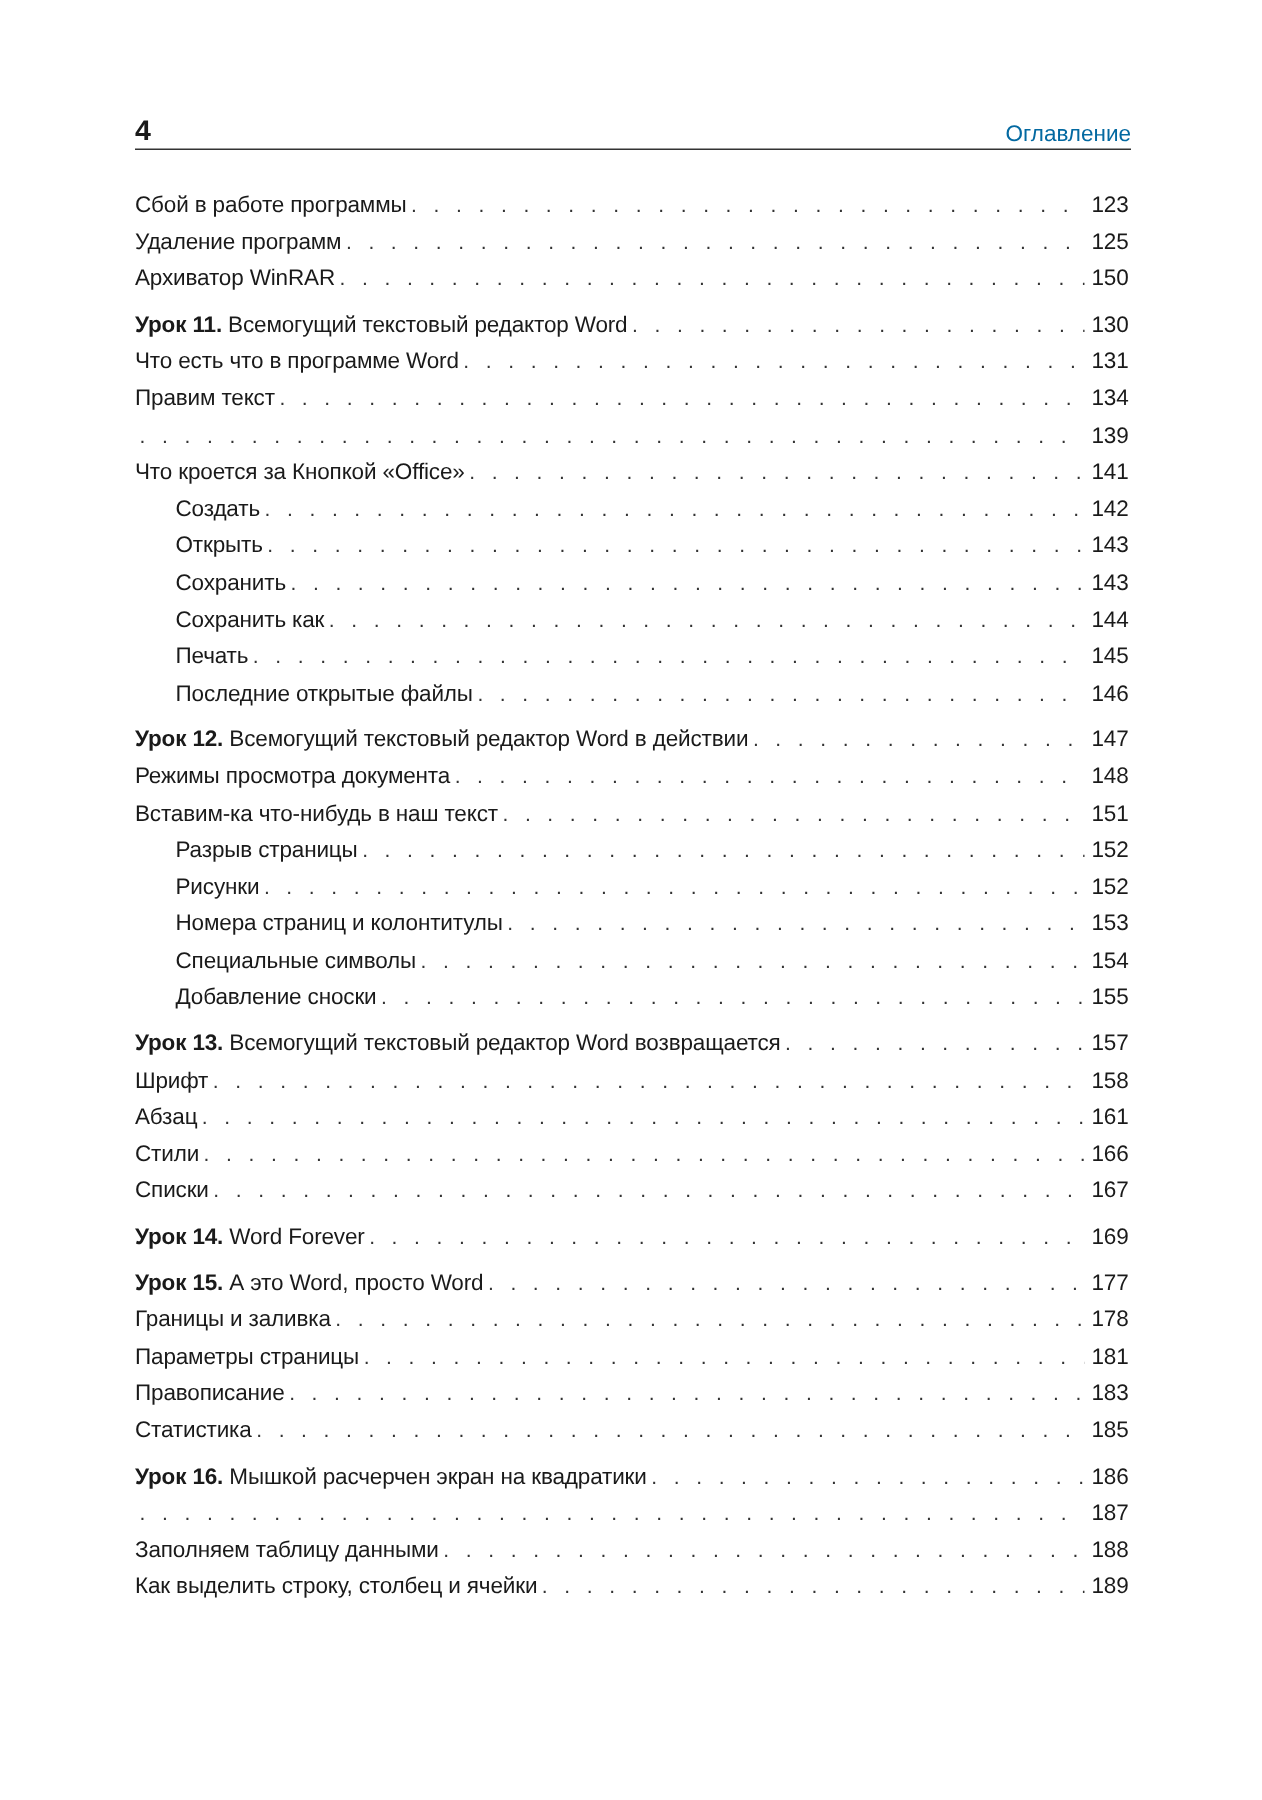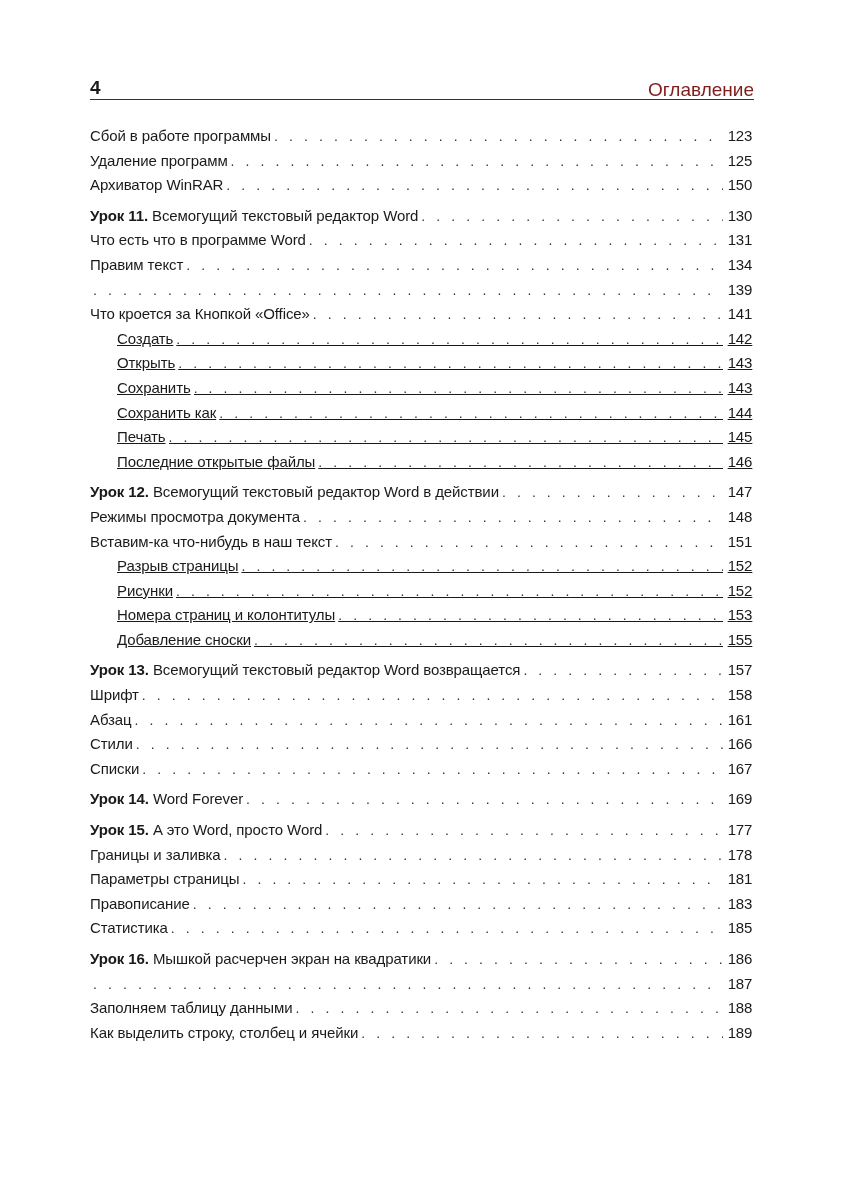--- a/index.html
+++ b/index.html
@@ -2,26 +2,26 @@
 <html><head>
 <meta charset="utf-8">
 <style>
   html, body { margin: 0; padding: 0; background: #ffffff; }
   body { width: 841px; height: 1200px; position: relative; overflow: hidden;
          font-family: "Liberation Sans", "DejaVu Sans", sans-serif; color: #1a1a1a; }
   .page { position: absolute; left: 90px; top: 0; width: 664px; }
   .running-head { position: absolute; left: 0; top: 78px; width: 664px; height: 21px;
                   border-bottom: 1.2px solid #333; }
   .page-num { position: absolute; left: 0; top: 0; font-weight: bold; font-size: 19px; line-height: 20px; }
-  .section-title { position: absolute; right: 0; top: 3px; font-size: 19px; line-height: 18px; color: #7f1d1d; }
+  .section-title { position: absolute; right: 0; top: 3px; font-size: 15px; line-height: 18px; color: #0369a1; }
   .toc { position: absolute; left: 0; top: 124px; width: 664px; }
   .group { margin-bottom: 6px; }
   .entry { display: flex; align-items: baseline; height: 24.6px; line-height: 24.6px;
            font-size: 15px; letter-spacing: -0.1px; }
-  .entry.sub { padding-left: 27px; text-decoration: underline; }
+  .entry.sub { padding-left: 27px; }
   .label { white-space: nowrap; text-align: right; }
   .label b { font-weight: bold; }
   .dots { flex: 1; overflow: hidden; white-space: nowrap; margin: 0 3px; color: #333;
           letter-spacing: 3.6px; font-size: 14px; }
   .dots::before { content: ". . . . . . . . . . . . . . . . . . . . . . . . . . . . . . . . . . . . . . . . . . . . . . . . . . . . . . . . . . . . . . . . . . . . . . . . . . . . . . . . . . . . . . . . . . . . . . . . . . . . . . . . . . . . . . . . . . . . . . . . . . . . . . . . . . . . . . . . . . . . . . . ."; }
   .pg { white-space: nowrap; text-align: center; min-width: 28px; }
 </style>
 </head>
 <body>
 
@@ -129,20 +129,25 @@
           <span class="label"><span>Рисунки</span></span>
           <span class="dots"></span>
           <span class="pg">152</span>
         </div>
         <div class="entry sub">
           <span class="label"><span>Номера страниц и колонтитулы</span></span>
           <span class="dots"></span>
           <span class="pg">153</span>
         </div>
         <div class="entry sub">
+          <span class="label"><span>Специальные символы</span></span>
+          <span class="dots"></span>
+          <span class="pg">154</span>
+        </div>
+        <div class="entry sub">
           <span class="label"><span>Добавление сноски</span></span>
           <span class="dots"></span>
           <span class="pg">155</span>
         </div>
       </div>
       <div class="group">
         <div class="entry">
           <span class="label"><b>Урок 13.</b><span> Всемогущий текстовый редактор Word возвращается</span></span>
           <span class="dots"></span>
           <span class="pg">157</span>

